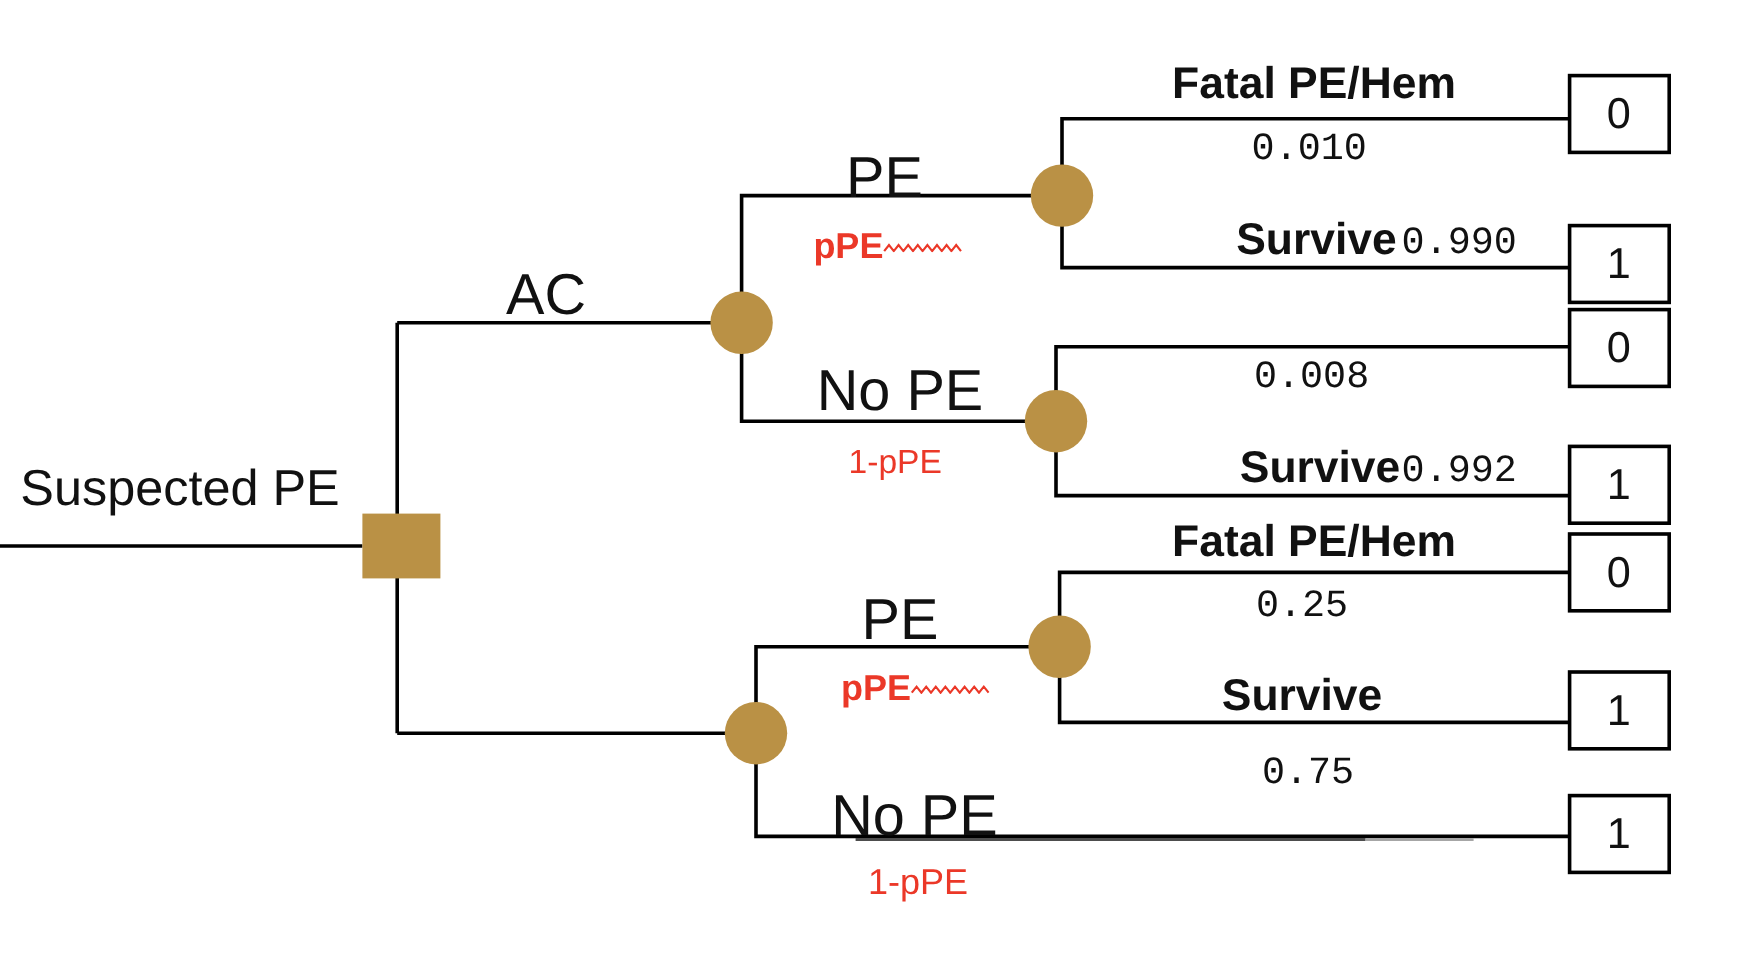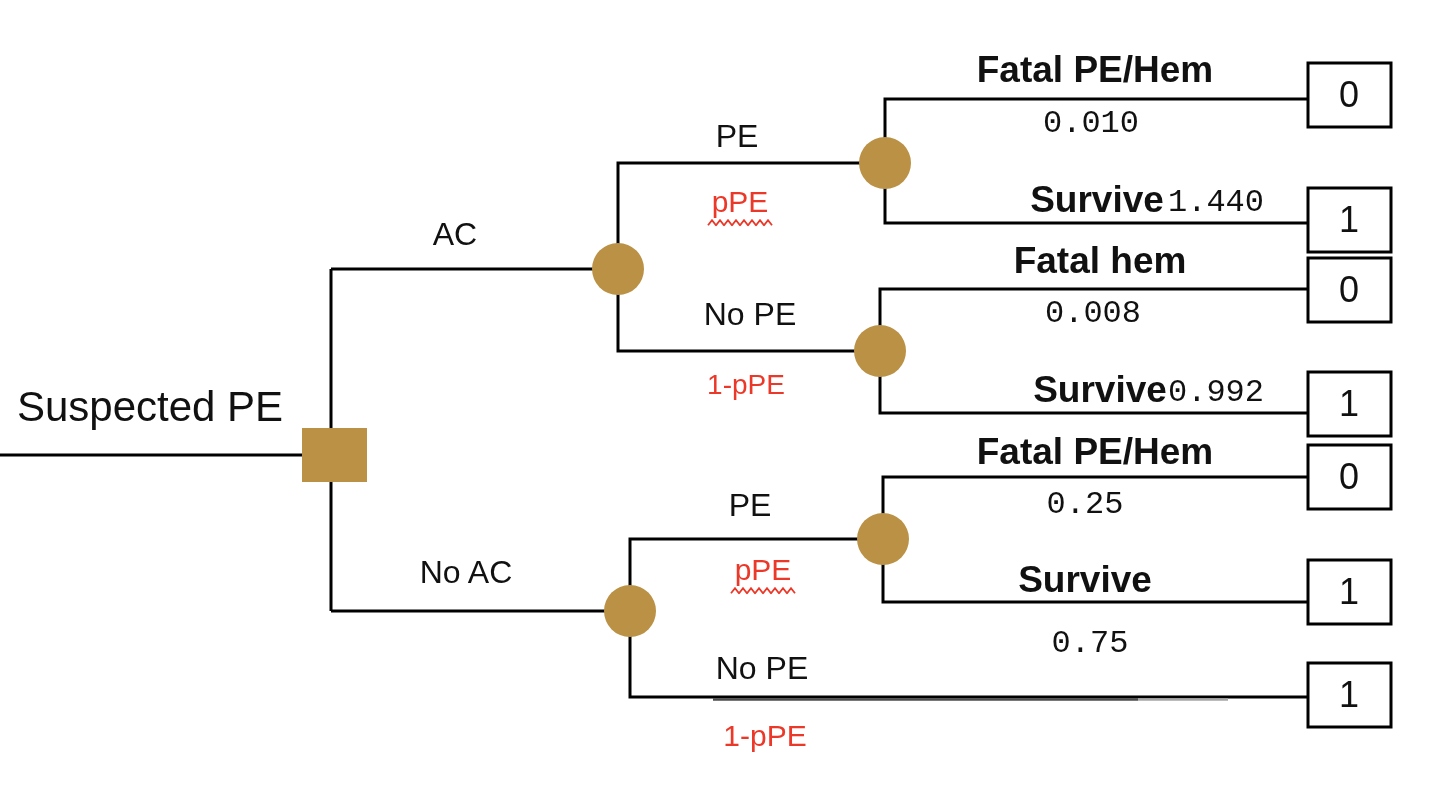--- a/index.html
+++ b/index.html
@@ -13,27 +13,27 @@
   #tree-svg{position:absolute;left:0;top:0;}
   .lbl{
     position:absolute;
     transform:translate(-50%,-50%);
     white-space:nowrap;
     color:#111111;
     line-height:1.05;
     text-align:center;
   }
   .f42{font-size:42px;}
-  .f40{font-size:32px;}
+  .f40{font-size:48px;margin-top:12px;}
   .f37{font-size:37px;font-weight:bold;}
   .f32{font-size:32px;font-family:Liberation Mono, monospace;}
   .f30{font-size:30px;}
   .f28{font-size:28px;}
   .red{color:#EB3828;}
-  .squig-wrap{display:flex;flex-direction:column;align-items:center;}
+  .squig-wrap{display:flex;flex-direction:row;align-items:center;font-weight:bold;}
   .squig-wrap svg{display:block;margin-top:0px;}
   .payoff{
     position:absolute;
     transform:translate(-50%,-50%);
     font-size:36px;
     color:#111111;
   }
 </style>
 </head>
 <body>
@@ -75,39 +75,37 @@
     <rect x="1308" y="258" width="83" height="64" fill="#ffffff" stroke="#000000" stroke-width="3"></rect>
     <rect x="1308" y="372" width="83" height="64" fill="#ffffff" stroke="#000000" stroke-width="3"></rect>
     <rect x="1308" y="445" width="83" height="64" fill="#ffffff" stroke="#000000" stroke-width="3"></rect>
     <rect x="1308" y="560" width="83" height="64" fill="#ffffff" stroke="#000000" stroke-width="3"></rect>
     <rect x="1308" y="663" width="83" height="64" fill="#ffffff" stroke="#000000" stroke-width="3"></rect>
   </svg>
 
   <div class="lbl f42" style="left:150px;top:407px">Suspected PE</div>
 
   <div class="lbl f40" style="left:455px;top:235px">AC</div>
-  <div class="lbl f40" style="left:466px;top:573px">No AC</div>
 
   <div class="lbl f40" style="left:737px;top:137px">PE</div>
   <div class="lbl f30 red squig-wrap" style="left:740px;top:206px">
     <span>pPE</span>
     <svg width="66" height="8" viewBox="0 0 66 8">
       <path d="M1 7 L5 2 L9 7 L13 2 L17 7 L21 2 L25 7 L29 2 L33 7 L37 2 L41 7 L45 2 L49 7 L53 2 L57 7 L61 2 L65 7" fill="none" stroke="#EB3828" stroke-width="1.8"></path>
     </svg>
   </div>
 
   <div class="lbl f40" style="left:750px;top:315px">No PE</div>
   <div class="lbl f28 red" style="left:746px;top:385px">1-pPE</div>
 
   <div class="lbl f37" style="left:1095px;top:70px">Fatal PE/Hem</div>
   <div class="lbl f32" style="left:1091px;top:124px">0.010</div>
   <div class="lbl f37" style="left:1097px;top:200px">Survive</div>
-  <div class="lbl f32" style="left:1216px;top:203px">1.440</div>
+  <div class="lbl f32" style="left:1216px;top:203px">0.990</div>
 
-  <div class="lbl f37" style="left:1100px;top:261px">Fatal hem</div>
   <div class="lbl f32" style="left:1093px;top:314px">0.008</div>
   <div class="lbl f37" style="left:1100px;top:390px">Survive</div>
   <div class="lbl f32" style="left:1216px;top:393px">0.992</div>
 
   <div class="lbl f40" style="left:750px;top:506px">PE</div>
   <div class="lbl f30 red squig-wrap" style="left:763px;top:574px">
     <span>pPE</span>
     <svg width="66" height="8" viewBox="0 0 66 8">
       <path d="M1 7 L5 2 L9 7 L13 2 L17 7 L21 2 L25 7 L29 2 L33 7 L37 2 L41 7 L45 2 L49 7 L53 2 L57 7 L61 2 L65 7" fill="none" stroke="#EB3828" stroke-width="1.8"></path>
     </svg>

